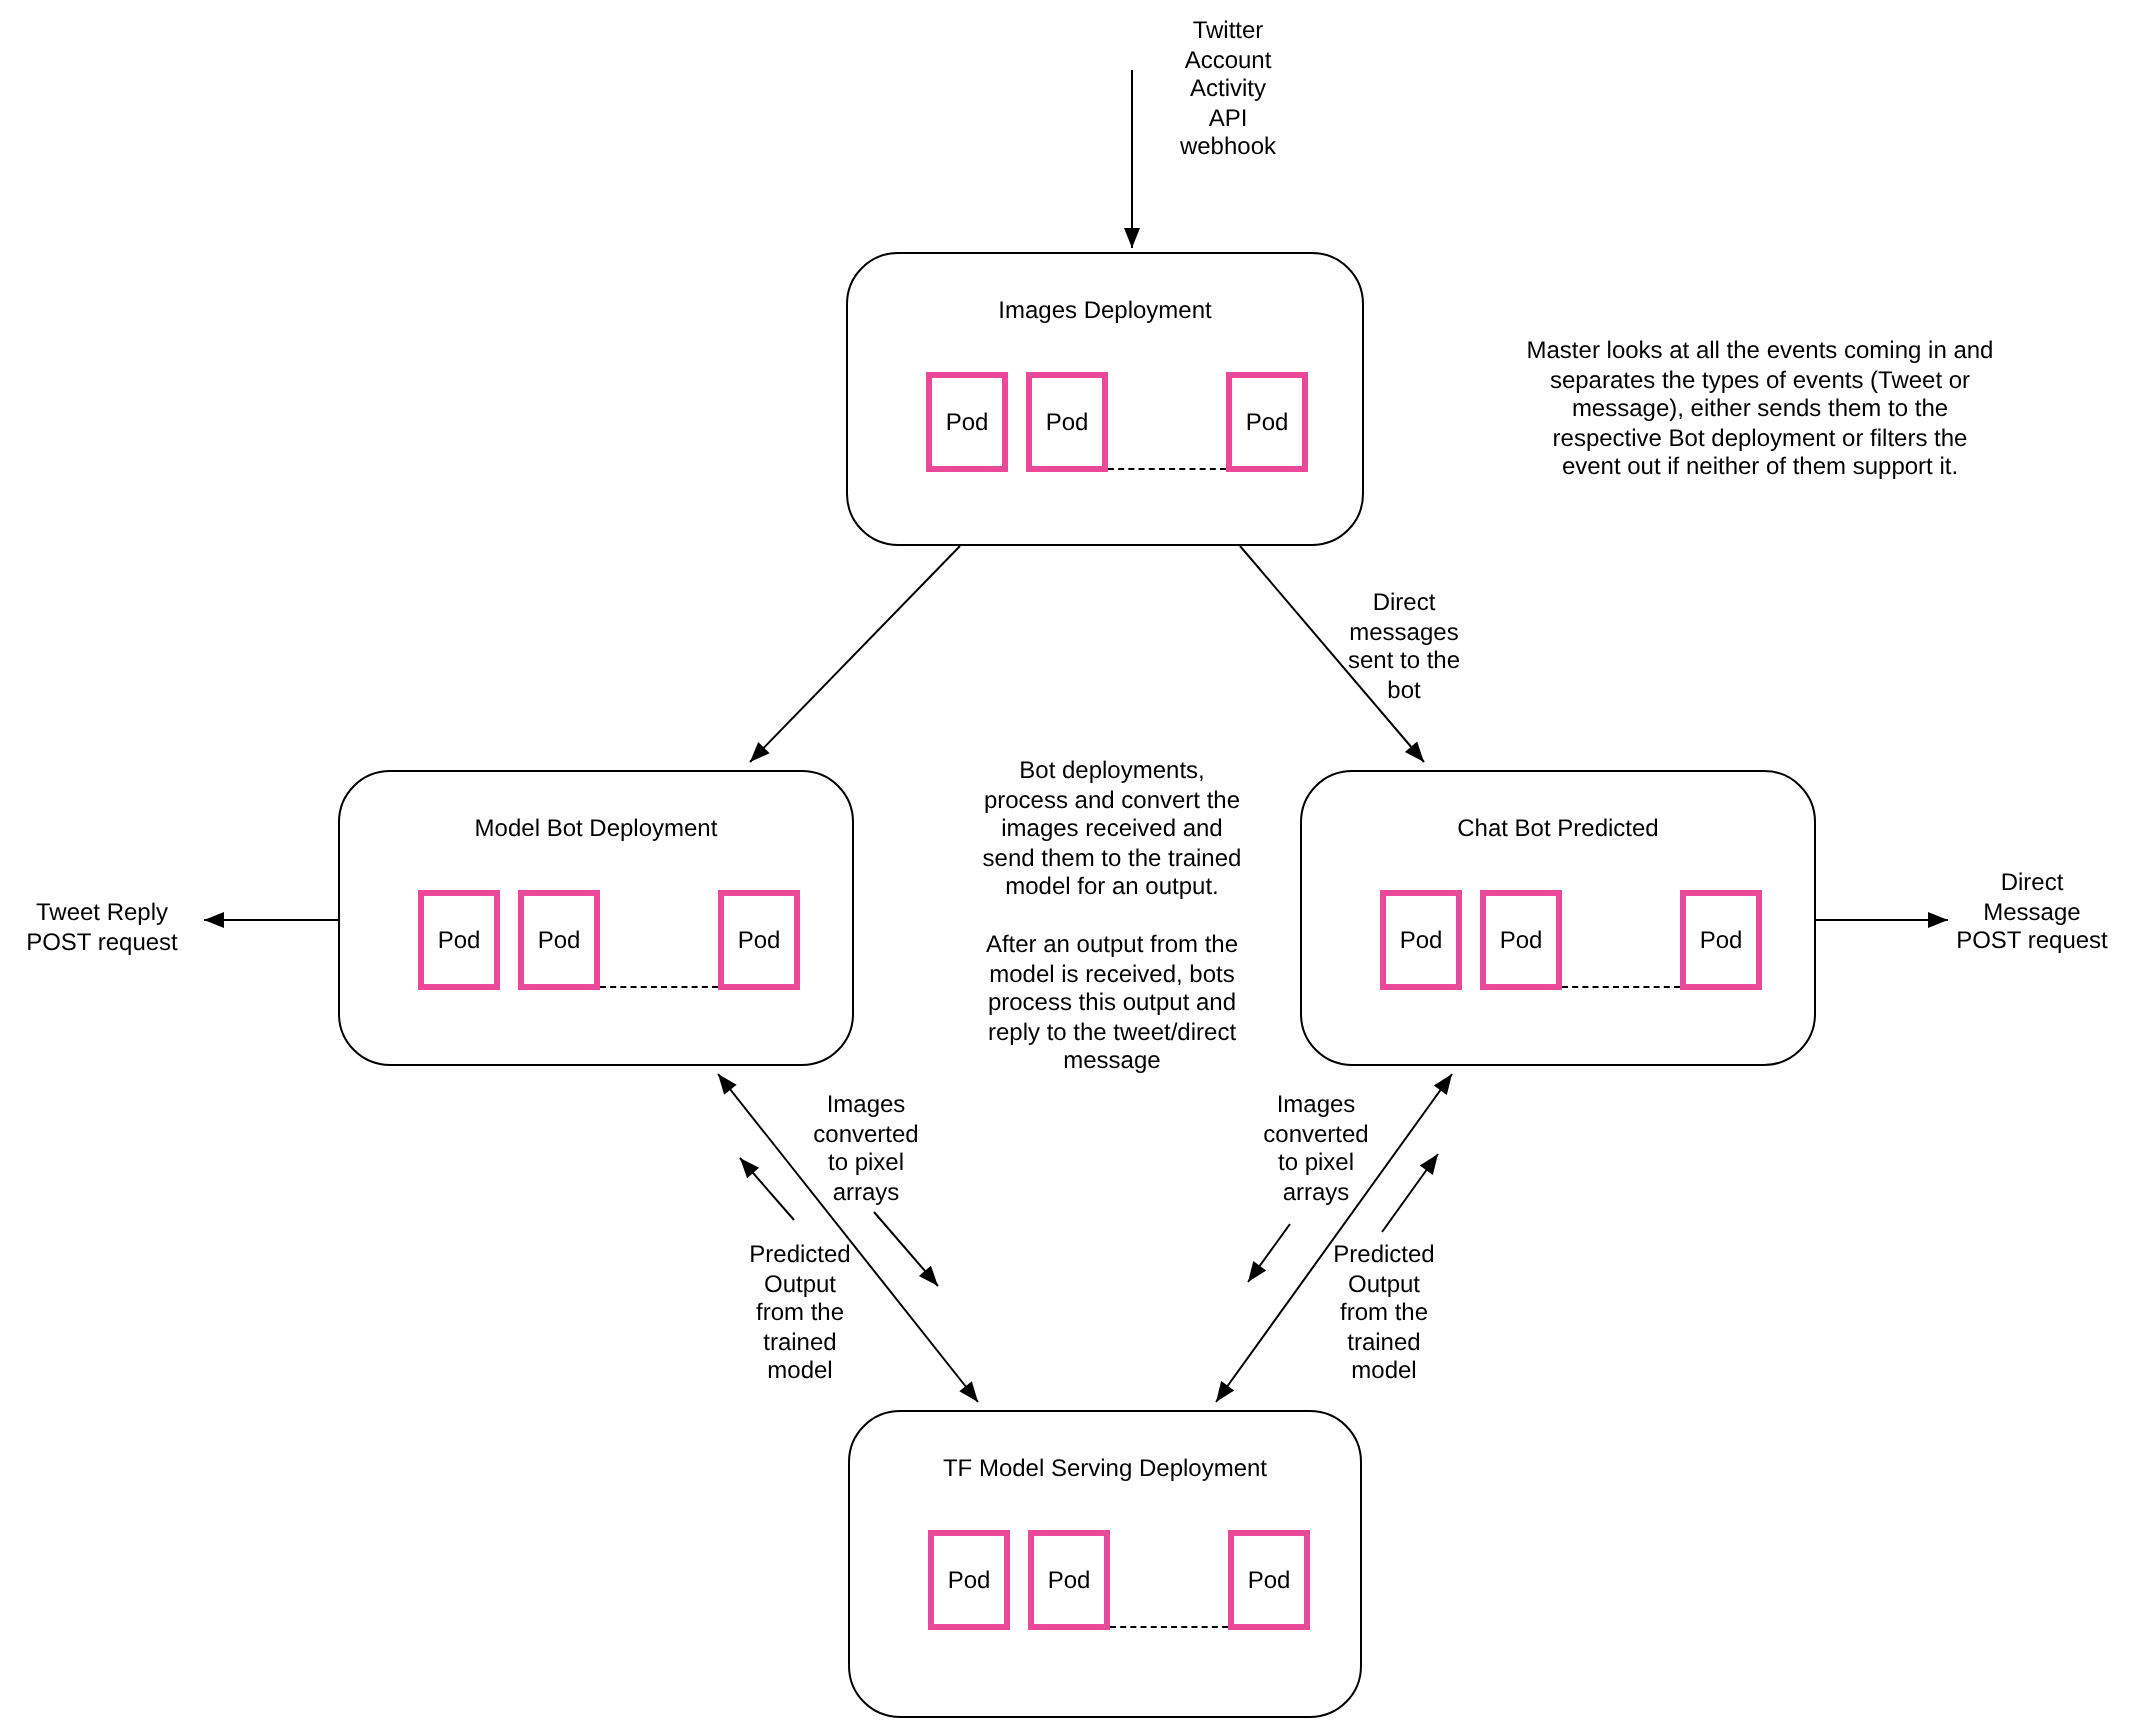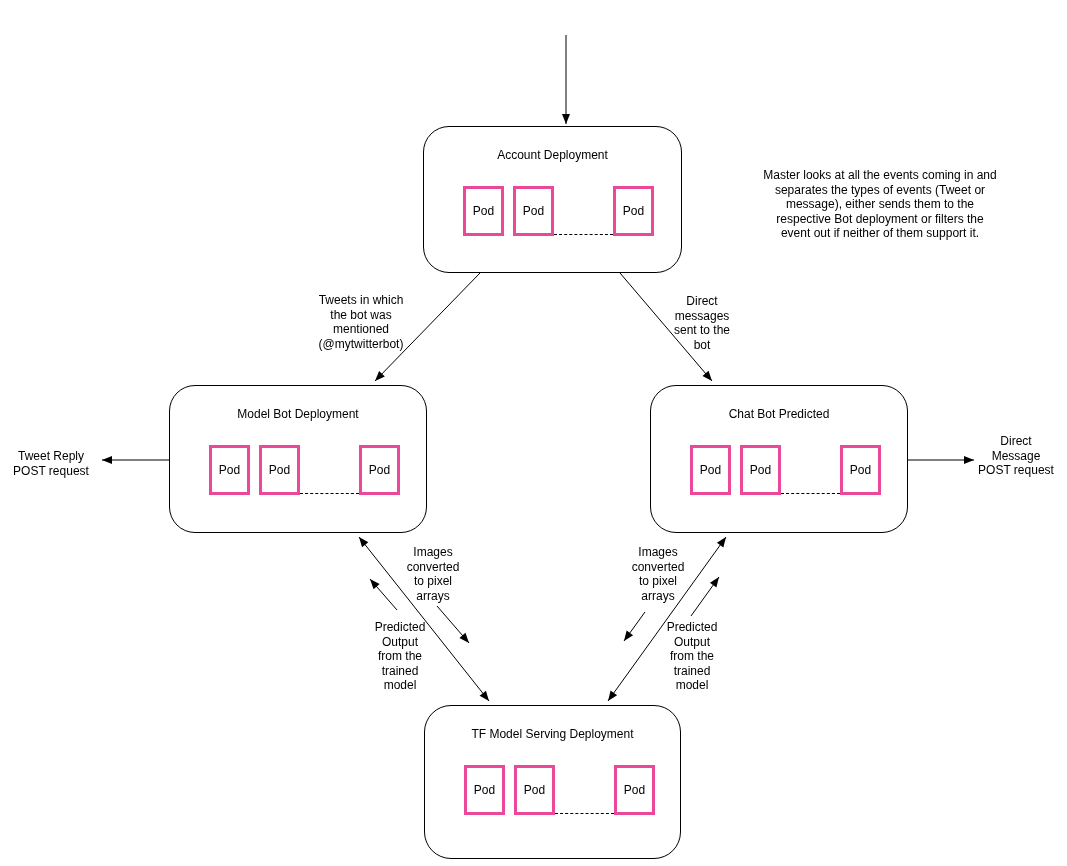--- a/index.html
+++ b/index.html
@@ -83,21 +83,21 @@
       <line x1="359" y1="537" x2="489" y2="701" marker-start="url(#ah)" marker-end="url(#ah)"></line>
       <line x1="726" y1="537" x2="608" y2="701" marker-start="url(#ah)" marker-end="url(#ah)"></line>
       <line x1="437" y1="606" x2="469" y2="643" marker-end="url(#ah)"></line>
       <line x1="397" y1="610" x2="370" y2="579" marker-end="url(#ah)"></line>
       <line x1="645" y1="612" x2="624" y2="641" marker-end="url(#ah)"></line>
       <line x1="691" y1="616" x2="719" y2="577" marker-end="url(#ah)"></line>
     </g>
   </svg>
 
   <div class="node" style="left:423px; top:126px; width:259px; height:147px;">
-    <div class="node-title">Account Deployment</div>
+    <div class="node-title">Images Deployment</div>
     <div class="pod pod-1">Pod</div>
     <div class="pod pod-2">Pod</div>
     <div class="pod pod-3">Pod</div>
     <div class="pod-ellipsis"></div>
   </div>
 
   <div class="node" style="left:169px; top:385px; width:258px; height:148px;">
     <div class="node-title">Model Bot Deployment</div>
     <div class="pod pod-1">Pod</div>
     <div class="pod pod-2">Pod</div>
@@ -106,45 +106,57 @@
   </div>
 
   <div class="node" style="left:650px; top:385px; width:258px; height:148px;">
     <div class="node-title">Chat Bot Predicted</div>
     <div class="pod pod-1">Pod</div>
     <div class="pod pod-2">Pod</div>
     <div class="pod pod-3">Pod</div>
     <div class="pod-ellipsis"></div>
   </div>
 
-  <div class="node" style="left:424px; top:705px; width:257px; height:154px;border-radius:27px;">
+  <div class="node" style="left:424px; top:705px; width:257px; height:154px;">
     <div class="node-title">TF Model Serving Deployment</div>
     <div class="pod pod-1">Pod</div>
     <div class="pod pod-2">Pod</div>
     <div class="pod pod-3">Pod</div>
     <div class="pod-ellipsis"></div>
   </div>
 
+  <div class="lbl" style="left:614px; top:8px; width:120px;">Twitter
+Account
+Activity
+API
+webhook</div>
 
   <div class="lbl" style="left:880px; top:168px; width:380px;">Master looks at all the events coming in and
 separates the types of events (Tweet or
 message), either sends them to the
 respective Bot deployment or filters the
 event out if neither of them support it.</div>
 
-  <div class="lbl" style="left:361px; top:293px; width:130px;">Tweets in which
-the bot was
-mentioned
-(@mytwitterbot)</div>
 
   <div class="lbl" style="left:702px; top:294px; width:100px;">Direct
 messages
 sent to the
 bot</div>
 
+  <div class="lbl" style="left:556px; top:378px; width:180px;">Bot deployments,
+process  and convert the
+images received and
+send them to the trained
+model for an output.
+
+After an output from the
+model is received, bots
+process this output and
+reply to the tweet/direct
+message</div>
 
   <div class="lbl" style="left:51px; top:449px; width:110px;">Tweet Reply
 POST request</div>
 
   <div class="lbl" style="left:1016px; top:434px; width:110px;">Direct
 Message
 POST request</div>
 
   <div class="lbl" style="left:433px; top:545px; width:90px;">Images
 converted

